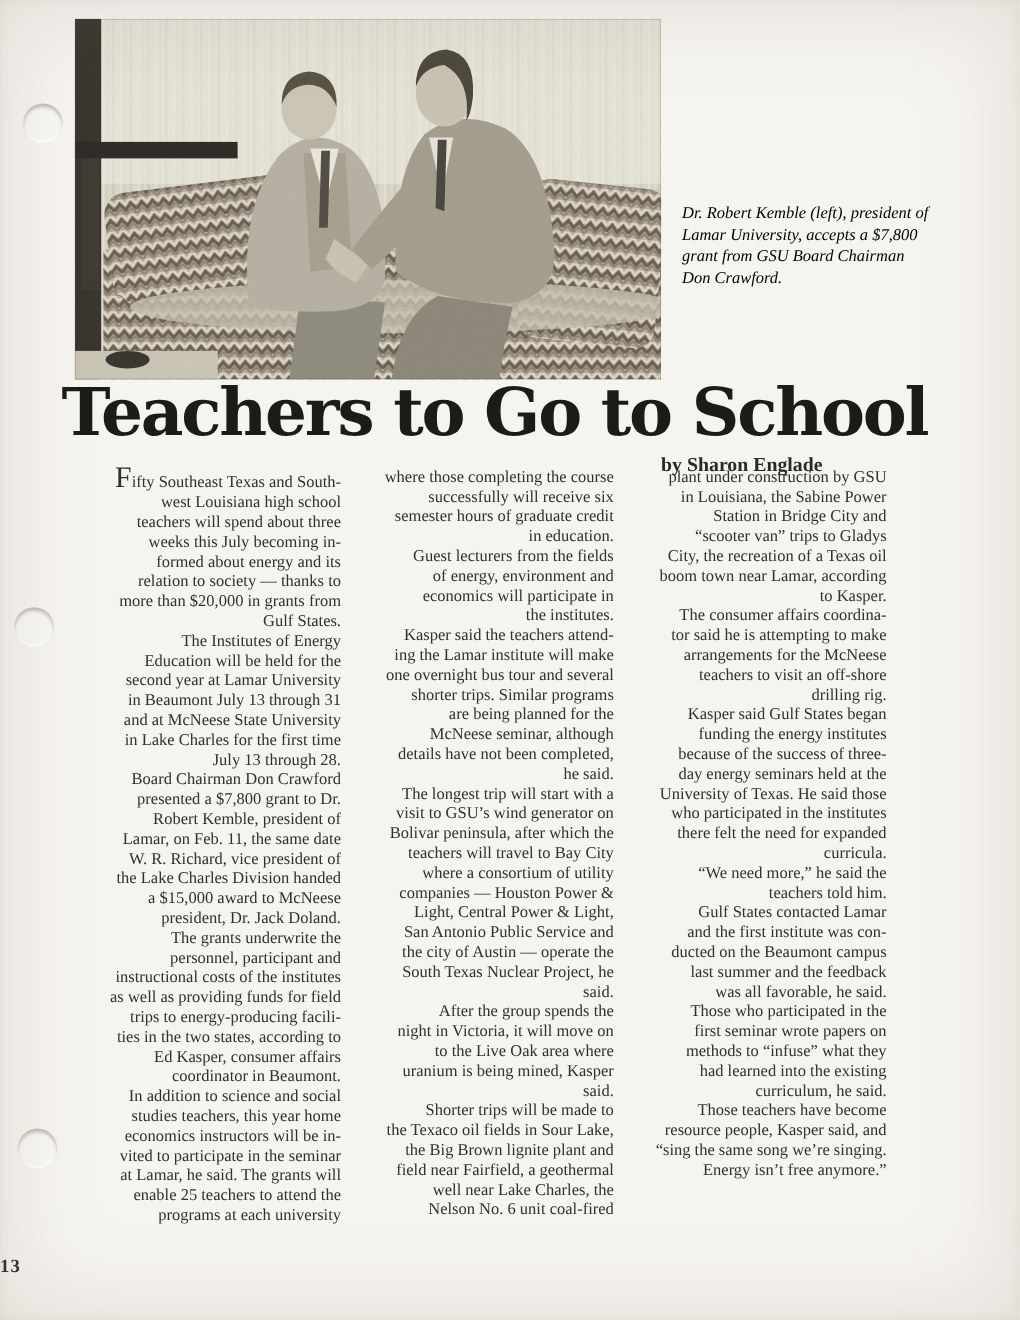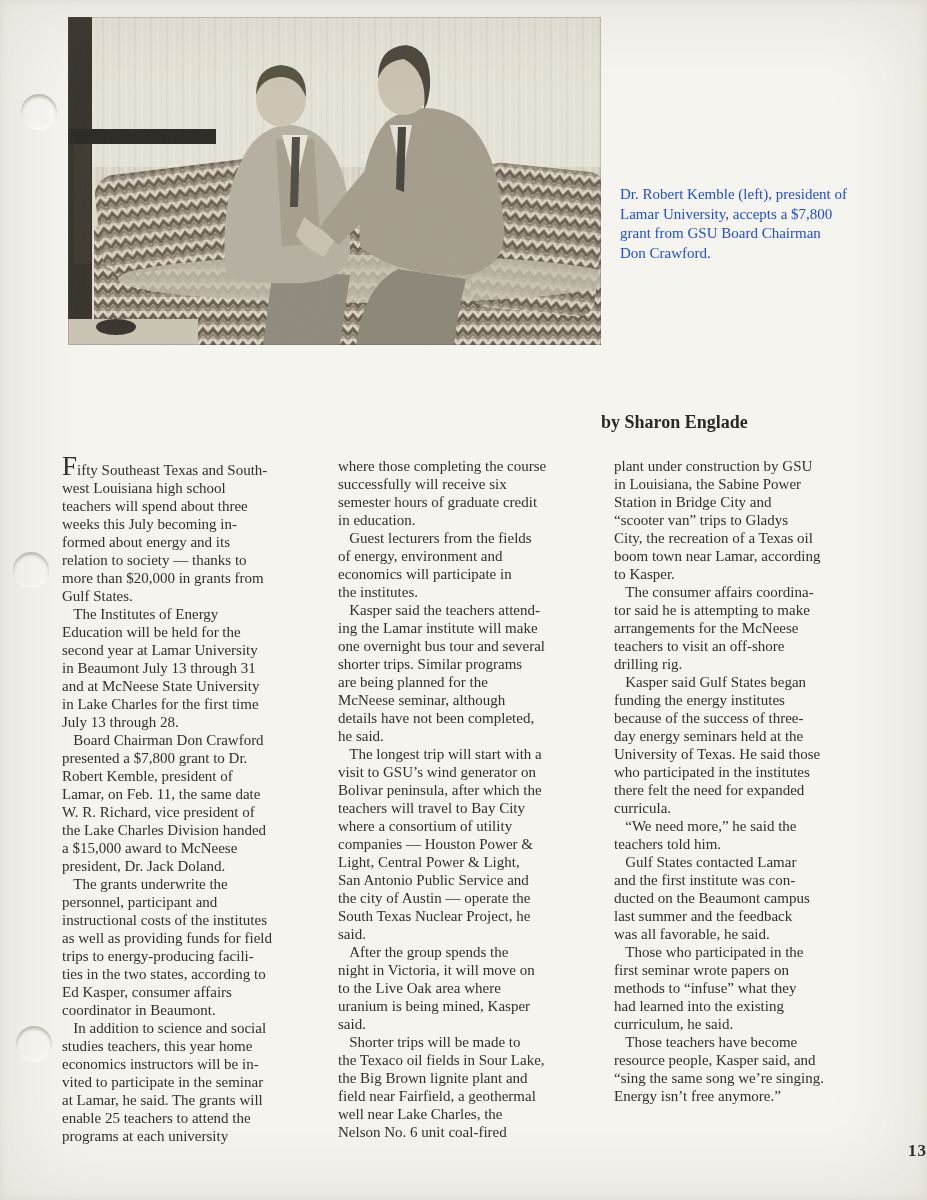--- a/index.html
+++ b/index.html
@@ -20,42 +20,42 @@
   }
   .hole-1 { left:21px; top:94px; }
   .hole-2 { left:13px; top:552px; }
   .hole-3 { left:16px; top:1026px; }
   .photo {
     position:absolute; left:68px; top:17px; width:533px; height:328px; margin:0;
   }
   .photo svg { display:block; }
   .caption {
     position:absolute; left:620px; top:185px; width:270px;
-    font-size:15px; line-height:19.5px;
-    white-space:pre-wrap; color:#1d4ed8;
+    font-style:italic; font-size:15px; line-height:19.5px;
+    white-space:pre-wrap; color:#000000;
   }
   .headline {
     position:absolute; left:56px; top:338px; margin:0; white-space:nowrap;
     font-family:"DejaVu Serif","Liberation Serif",serif;
     font-weight:bold; font-size:60px; line-height:74px; letter-spacing:-2px;
     color:#1d1b17;
   }
   .byline {
     position:absolute; left:601px; top:412px;
     font-weight:bold; font-size:18px; color:#2b2924;
   }
   .columns {
-    position:absolute; left:62px; top:457px; width:802px;
-    display:flex; gap:28px;
-    font-size:15px; line-height:18px;
+    position:absolute; left:62px; top:425px; width:802px;
+    display:flex; 
+    font-size:15px; line-height:18px;text-align:right;
   }
   .col { width:248px; white-space:pre-wrap; }
   .dropcap { font-size:27px; line-height:18px; }
   .pageno {
-    position:absolute; left:0; top:1141px; width:927px; text-align:right;
+    position:absolute; left:0; top:1141px; width:927px; text-align:left;
     font-weight:bold; font-size:17px; letter-spacing:1px; color:#2b2924;
   }
 </style>
 </head>
 <body>
 
 <div class="page">
 
   <div class="punch-hole hole-1"></div>
   <div class="punch-hole hole-2"></div>
@@ -125,20 +125,21 @@
       <rect width="533" height="328" filter="url(#grain)" opacity="0.08"></rect>
       <rect x="0.5" y="0.5" width="532" height="327" fill="none" stroke="rgba(90,85,70,0.25)"></rect>
     </svg>
   </figure>
 
   <div class="caption">Dr. Robert Kemble (left), president of
 Lamar University, accepts a $7,800
 grant from GSU Board Chairman
 Don Crawford.</div>
 
+  <h1 class="headline">Teachers to Go to School</h1>
 
   <div class="byline">by Sharon Englade</div>
 
   <div class="columns">
     <div class="col"><span class="dropcap">F</span><span>ifty Southeast Texas and South-
 west Louisiana high school
 teachers will spend about three
 weeks this July becoming in-
 formed about energy and its
 relation to society — thanks to

